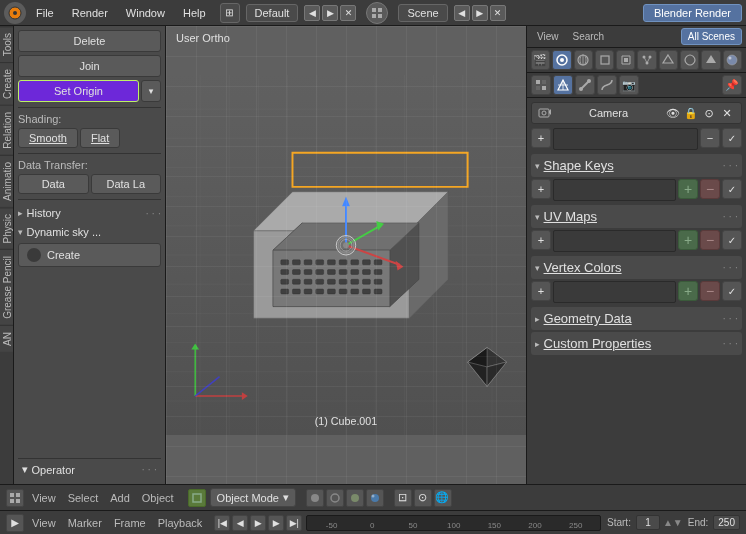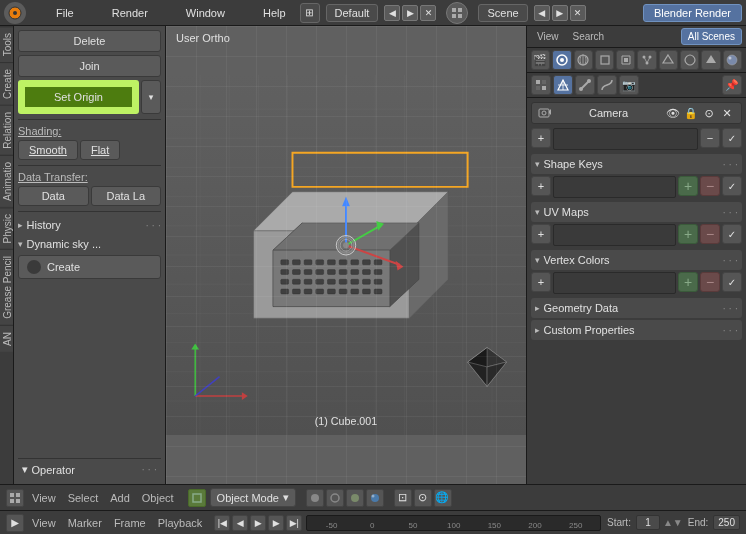--- a/index.html
+++ b/index.html
@@ -31,21 +31,20 @@
       display: flex;
       align-items: center;
       justify-content: center;
       font-size: 12px;
     }
     .top-menu-item {
       padding: 2px 8px;
       cursor: pointer;
       color: #e0e0e0;
       font-size: 11px;
-      margin-left: 20px;
     }
     .scene-box {
       background: #4a4a4a;
       border: 1px solid #666;
       border-radius: 3px;
       padding: 2px 8px;
       font-size: 11px;
       margin-left: 4px;
       color: #e0e0e0;
     }
@@ -123,43 +122,42 @@
       text-align: center;
       width: 100%;
     }
 
     .set-origin-row {
       display: flex;
       gap: 2px;
     }
     .set-origin-btn {
       flex: 1;
-      background: #4d7c0f;
-      border: 7px solid #bef264;
+      background: #6d28d9;
+      border: 1px solid #bef264;
       border-radius: 3px;
       padding: 4px 6px;
       color: #e0e0e0;
       font-size: 11px;
       cursor: pointer;
     }
     .set-origin-arrow {
       width: 20px;
       background: #5a5a5a;
       border: 1px solid #3a3a3a;
       border-radius: 3px;
       display: flex; align-items: center; justify-content: center;
       cursor: pointer;
       font-size: 9px;
     }
 
     .section-label {
       font-size: 11px;
       color: #bbb;
       padding: 2px 0;
-      text-decoration: underline;
     }
     .shading-btn-row {
       display: flex;
       gap: 2px;
       text-decoration: underline;
     }
     .shading-btn {
       background: #5a5a5a;
       border: 1px solid #3a3a3a;
       border-radius: 3px;
@@ -301,22 +299,23 @@
       align-items: center;
       padding: 4px 4px;
       cursor: pointer;
       background: #4a4a4a;
       border-radius: 3px;
       margin-bottom: 2px;
       gap: 4px;
     }
     .section-header .arrow { color: #bbb; font-size: 9px; }
     .section-header .title {
-      font-size: 11px;
-      color: #e0e0e0;
+      font-size: 13px;
+      color: #e0e0e0;
+      text-decoration: underline;
     }
     .section-header .dots {
       margin-left: auto;
       color: #888;
       font-size: 10px;
     }
     .prop-add-btn {
       width: 20px; height: 20px;
       background: #4a6a4a;
       border: 1px solid #3a5a3a;

